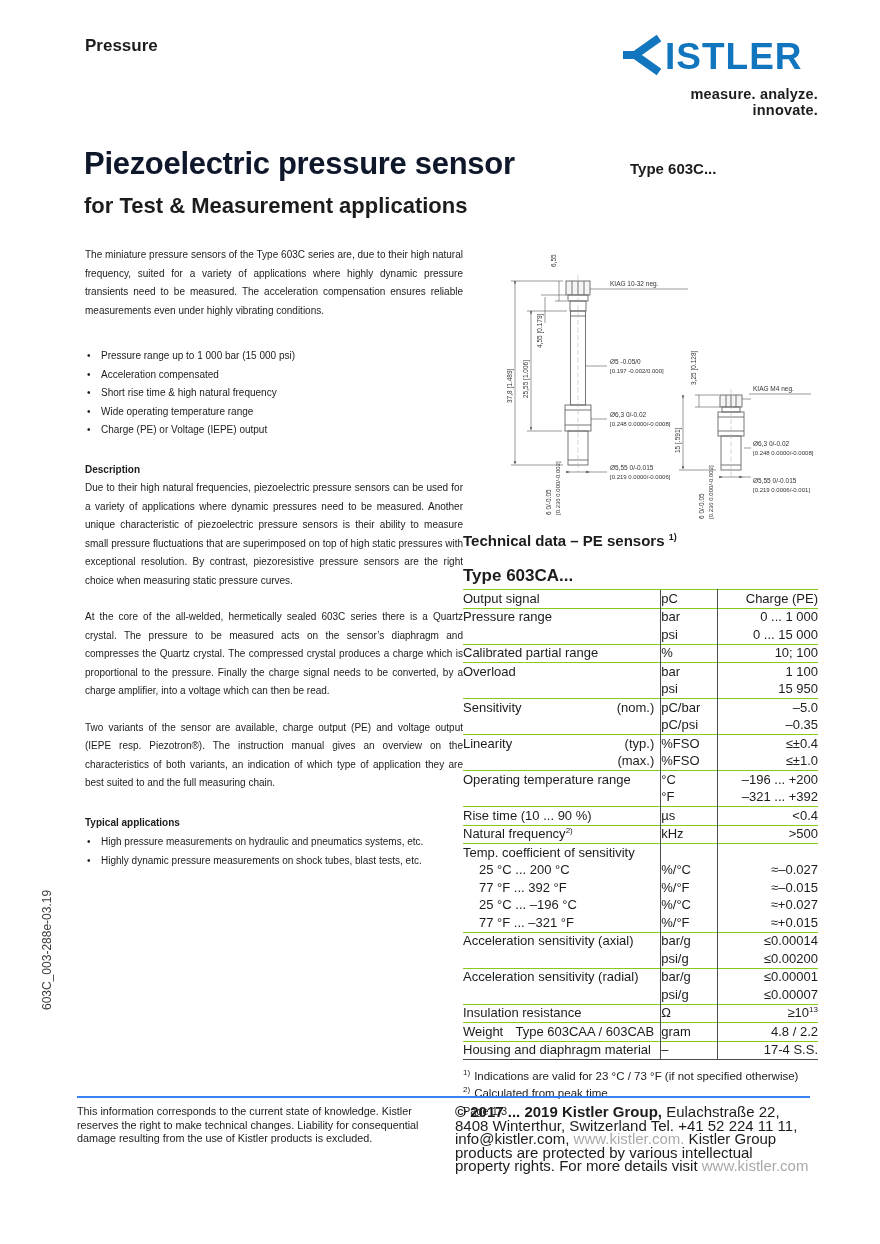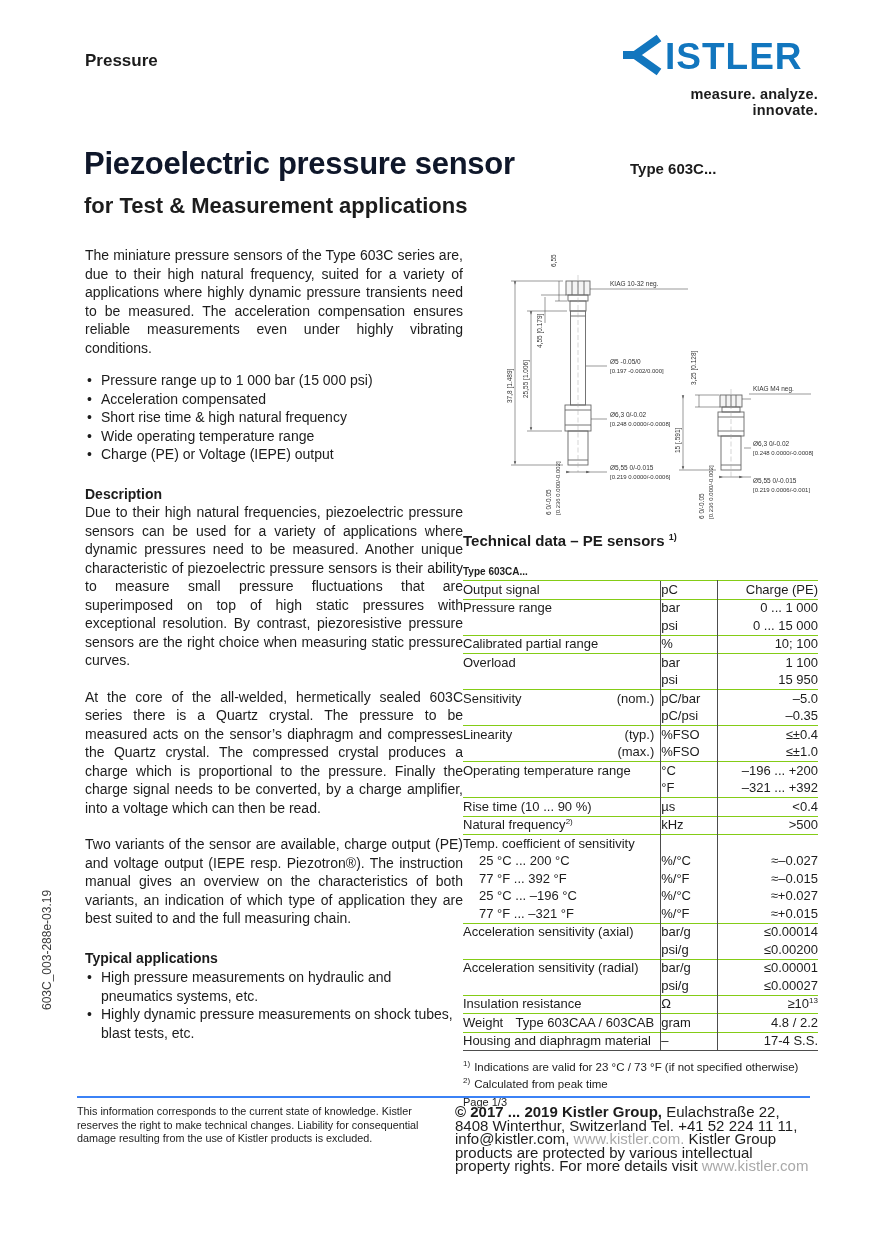--- a/index.html
+++ b/index.html
@@ -1,52 +1,52 @@
 <!DOCTYPE html>
 <html><head>
 <meta charset="utf-8">
 <style>
   html,body{margin:0;padding:0;background:#ffffff;}
   body{font-family:"Liberation Sans","DejaVu Sans",sans-serif;color:#1c1c1c;
        -webkit-font-smoothing:antialiased;}
   .page{position:relative;width:880px;height:1244px;background:#fff;overflow:hidden;}
 
   
-  .eyebrow{position:absolute;left:85px;top:51px;font-size:17px;font-weight:bold;}
+  .eyebrow{position:absolute;left:85px;top:36px;font-size:17px;font-weight:bold;}
   .logo-wrap{position:absolute;left:623px;top:34px;width:195px;text-align:right;}
   .tagline{position:absolute;left:623px;top:86px;width:195px;font-size:14.5px;
            font-weight:bold;text-align:right;letter-spacing:0.2px;}
 
   
   .doc-title{position:absolute;left:84px;top:146px;font-size:31px;font-weight:bold;
              color:#0f172a;letter-spacing:-0.3px;}
   .doc-type{position:absolute;left:630px;top:160px;font-size:15px;font-weight:bold;}
   .doc-subtitle{position:absolute;left:84px;top:193px;font-size:22px;font-weight:bold;}
 
   
-  .left-col{position:absolute;left:85px;top:246px;width:378px;font-size:14px;
+  .left-col{position:absolute;left:85px;top:246px;width:378px;font-size:10px;
             line-height:18.5px;text-align:justify;}
   .left-col p{margin:0 0 0 0;}
   .left-col .para{margin-top:18px;}
   .left-col .first{margin-top:0;}
-  ul.blist{list-style:none;margin:14px 0 0 0;padding:0;text-align:left;}
+  ul.blist{list-style:none;margin:27px 0 0 0;padding:0;text-align:left;}
   ul.blist li{position:relative;padding-left:16px;margin:0;}
   ul.blist li::before{content:"•";position:absolute;left:2px;}
   .sec-head{font-weight:bold;margin-top:21px;text-align:left;}
 
   
   .doc-number{position:absolute;left:40px;top:1010px;transform:rotate(-90deg);
               transform-origin:0 0;font-size:12px;color:#3d3d3d;white-space:nowrap;}
 
   
   .right-col{position:absolute;left:463px;top:253px;width:355px;}
   .drawing{display:block;}
   .tech-title{font-size:15px;font-weight:bold;margin:7px 0 0 0;}
   .tech-title sup{font-size:9px;}
-  .tech-subtype{font-size:10px;font-weight:bold;margin:17px 0 3px 0;}
+  .tech-subtype{font-size:17px;font-weight:bold;margin:17px 0 3px 0;}
 
   table.tech{border-collapse:collapse;width:355px;font-size:13px;
              border-bottom:1px solid #4d4d4d;table-layout:fixed;}
   table.tech td{height:17.5px;padding:0;line-height:1.05;vertical-align:middle;
                 white-space:nowrap;overflow:hidden;}
   td.c-label{width:195px;padding-left:2px;}
   td.c-label.indent{padding-left:16px;}
   td.c-unit{width:55px;border-left:1px solid #4d4d4d;border-right:1px solid #4d4d4d;
             padding-left:7px;}
   td.c-val{width:99px;text-align:right;padding-right:3px;}
@@ -321,21 +321,21 @@
             <td class="c-val">≤0.00200</td>
           </tr>
           <tr class="group">
             <td class="c-label"><span>Acceleration sensitivity (radial)</span></td>
             <td class="c-unit">bar/g</td>
             <td class="c-val">≤0.00001</td>
           </tr>
           <tr>
             <td class="c-label"><span></span></td>
             <td class="c-unit">psi/g</td>
-            <td class="c-val">≤0.00027</td>
+            <td class="c-val">≤0.00007</td>
           </tr>
           <tr class="group">
             <td class="c-label"><span>Insulation resistance</span></td>
             <td class="c-unit">Ω</td>
             <td class="c-val">≥10<sup>13</sup></td>
           </tr>
           <tr class="group">
             <td class="c-label"><span>Weight</span><span class="note">Type 603CAA / 603CAB</span></td>
             <td class="c-unit">gram</td>
             <td class="c-val">4.8 / 2.2</td>

